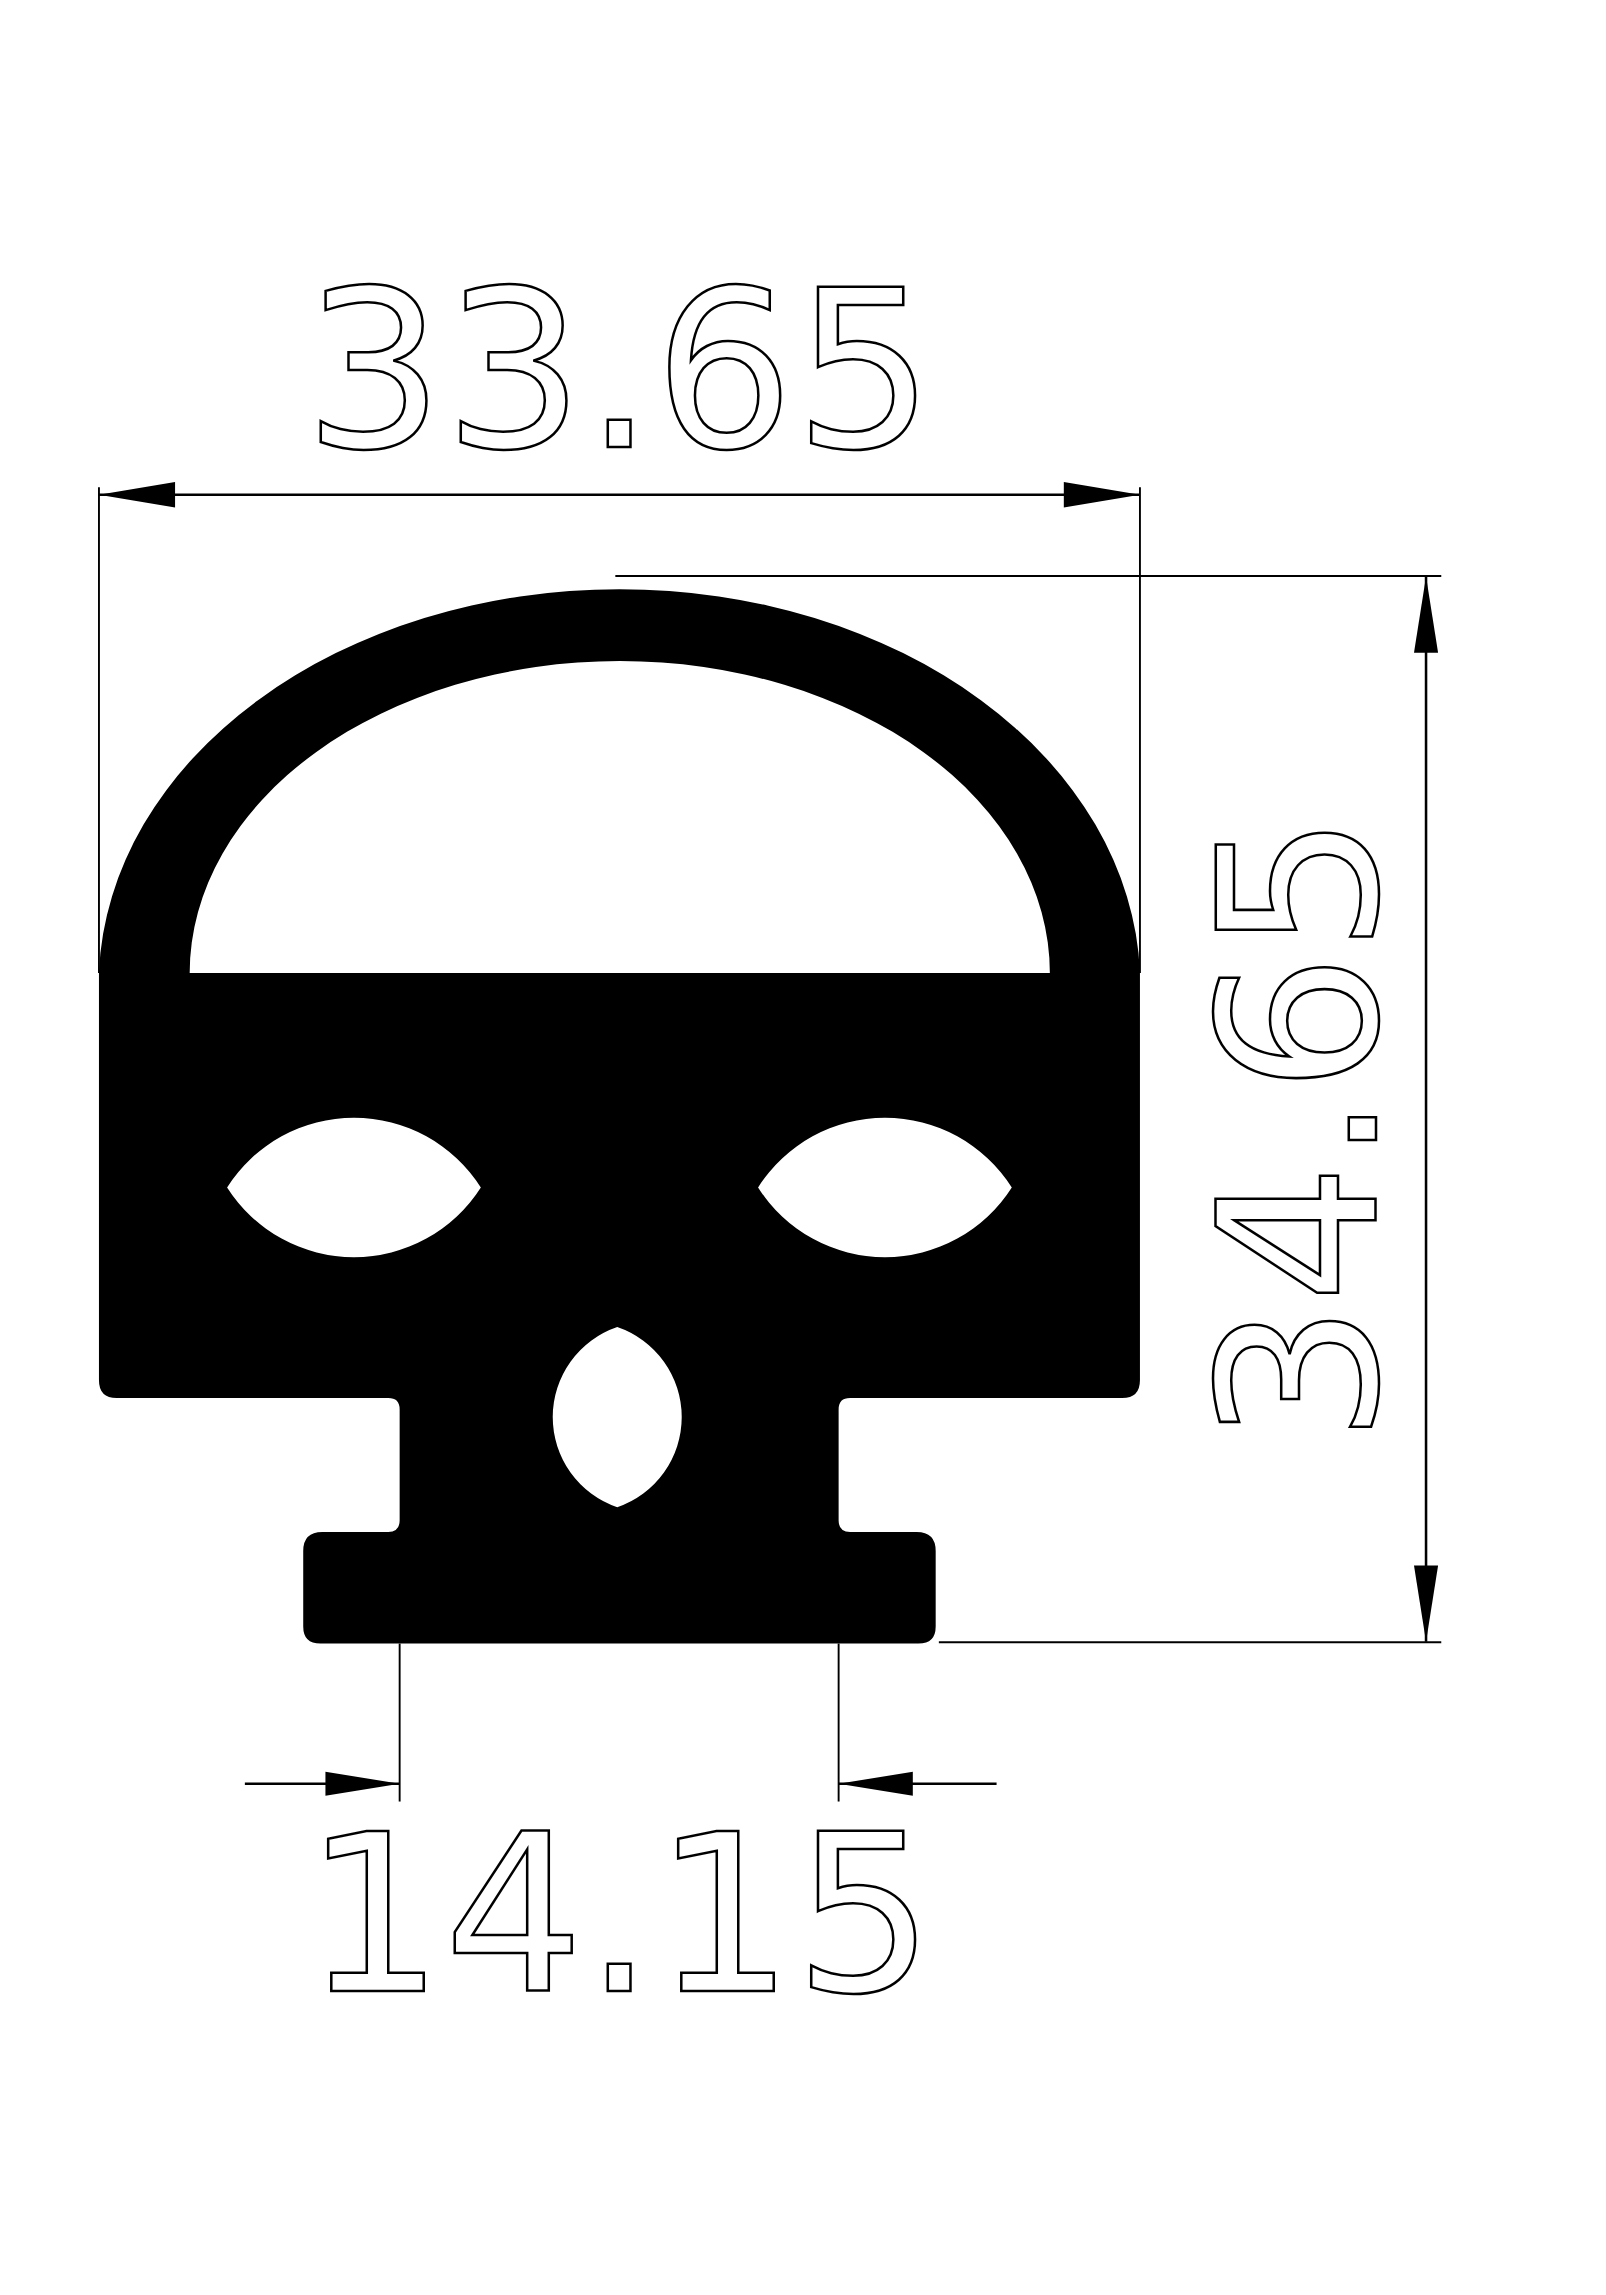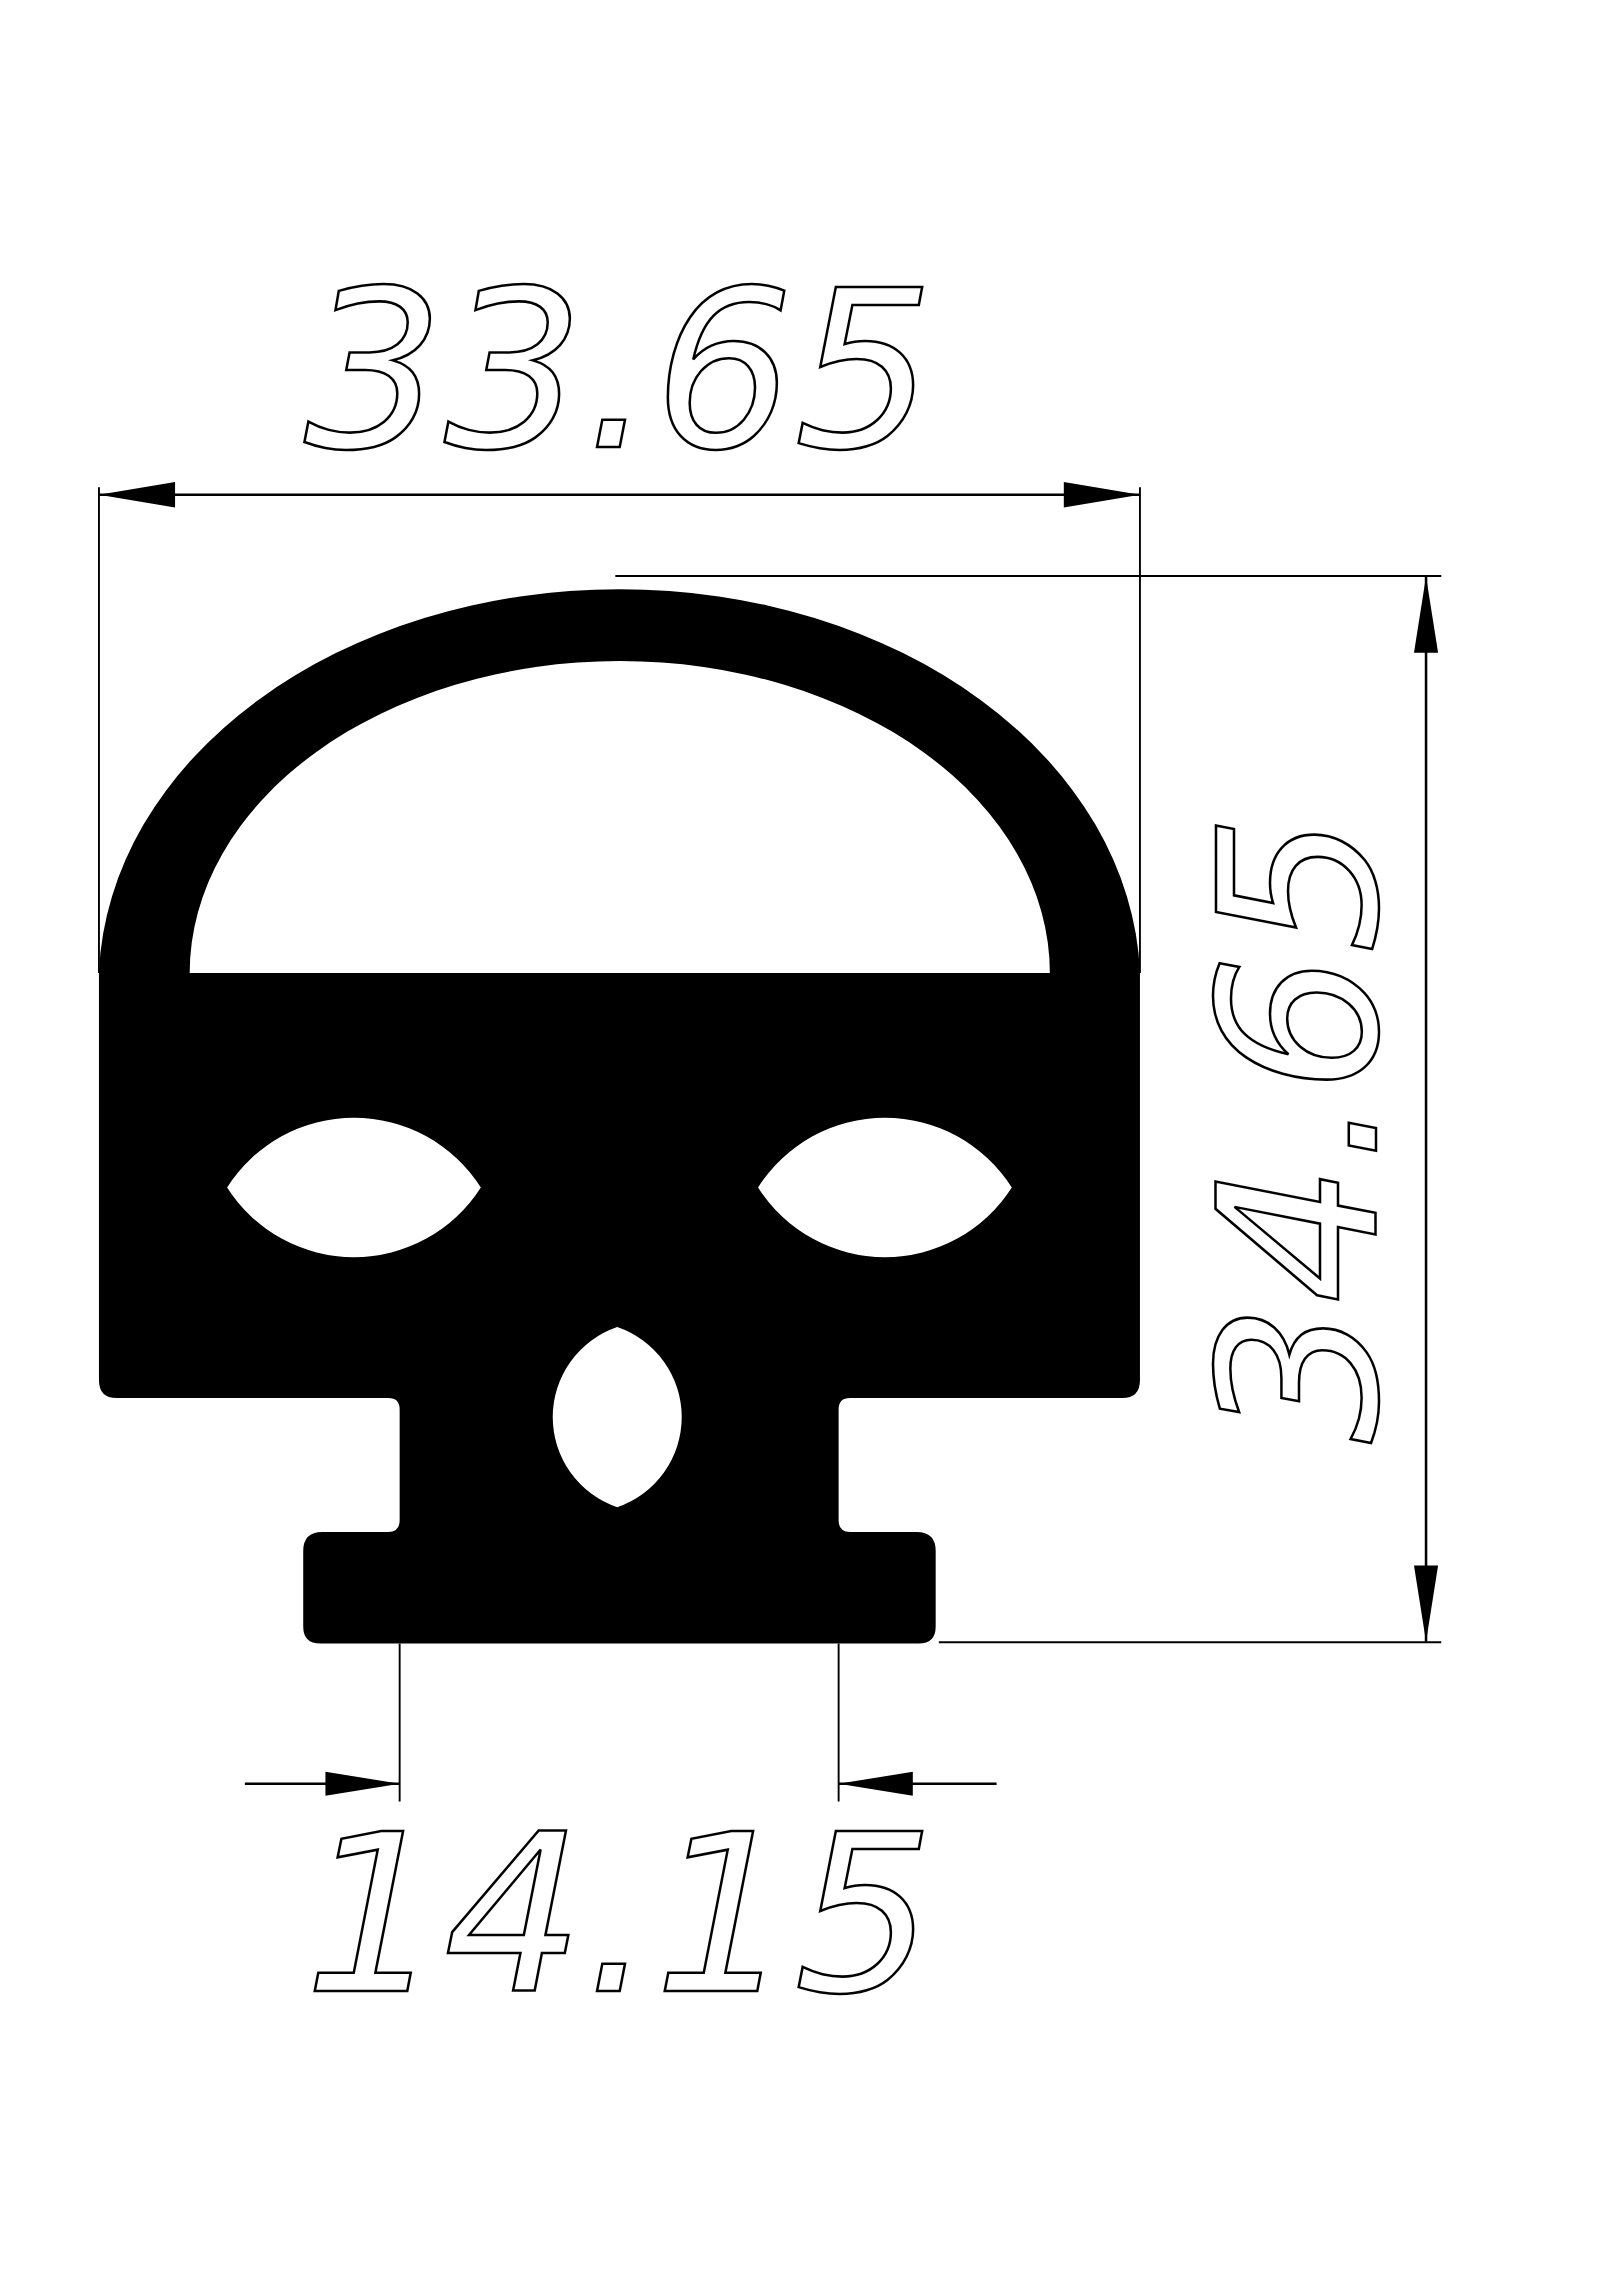--- a/index.html
+++ b/index.html
@@ -2,21 +2,20 @@
 <html style="font-size:10.7px"><head>
 <meta charset="utf-8">
 <style>
   html, body { margin: 0; padding: 0; background: #ffffff; }
   .sheet {
     position: relative;
     width: 1525px;
     height: 2295px;
     background: #ffffff;
     overflow: hidden;
-    font-style: italic;
   }
   svg { display: block; width: 100%; height: 100%; }
   .profile { fill: #000000; fill-rule: evenodd; stroke: none; }
   .dim-line { stroke: #000000; stroke-width: 4; fill: none; }
   .ext-line { stroke: #000000; stroke-width: 3; fill: none; }
   .arrow { fill: #000000; stroke: none; }
   .dim-text {
     font-family: "DejaVu Sans", "Liberation Sans", sans-serif;
     font-size: 347px;
     fill: none;

